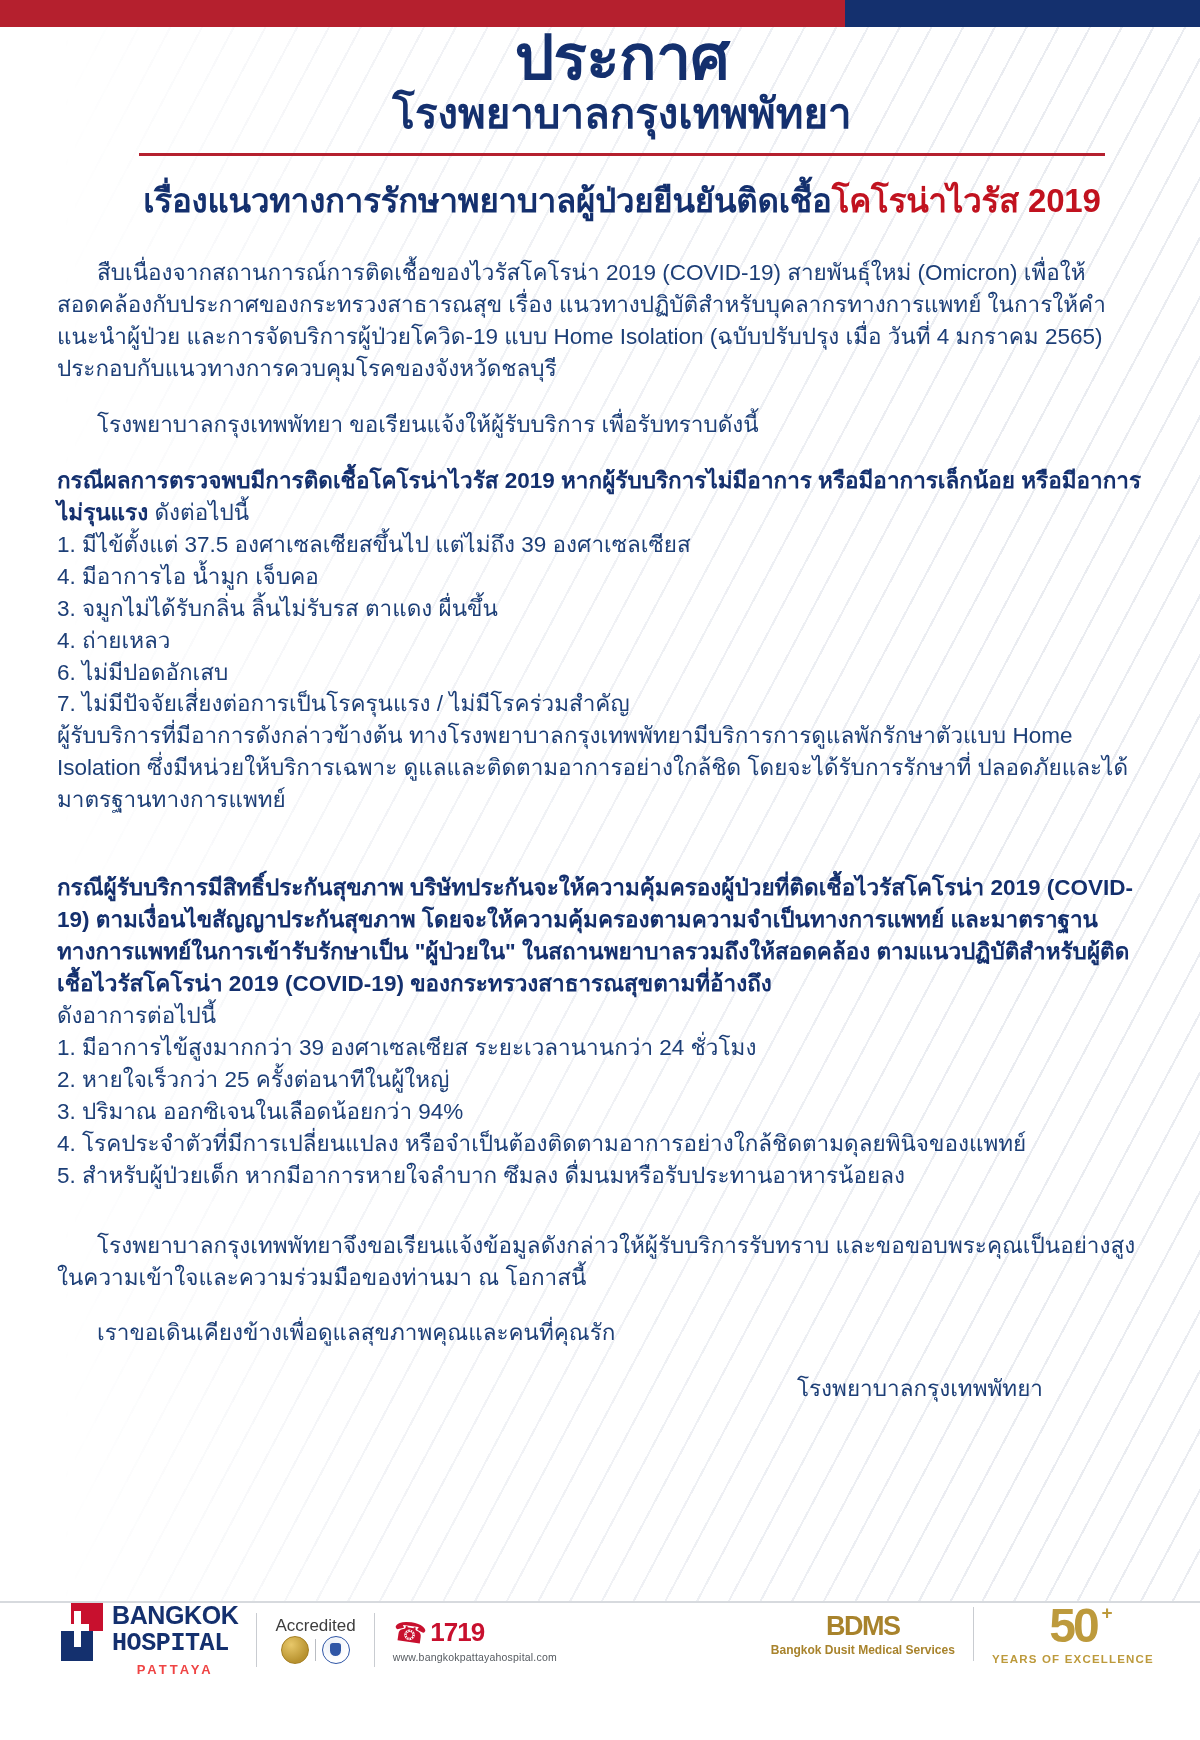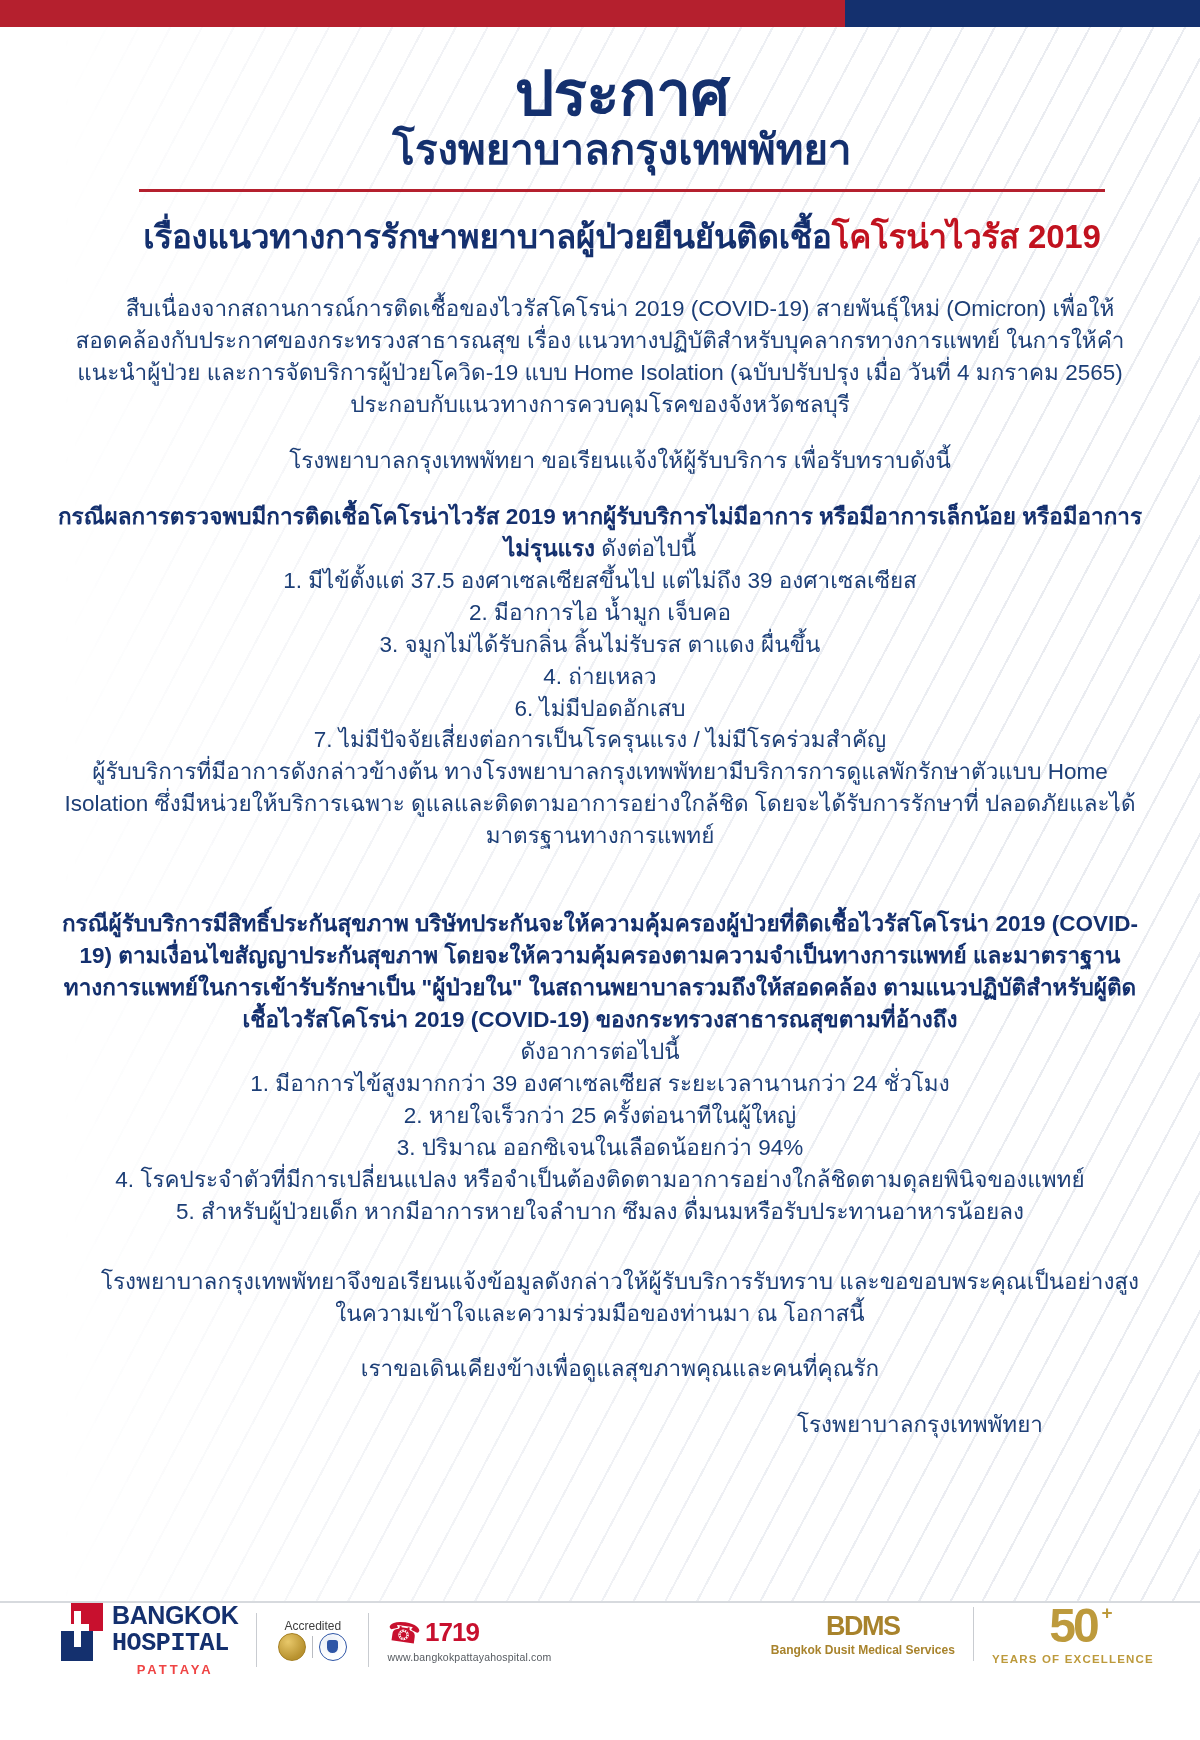--- a/index.html
+++ b/index.html
@@ -52,21 +52,20 @@
   }
 
   .page {
     position: relative;
     z-index: 2;
   }
 
   
   .header {
     text-align: center;
-    padding-top: 36px;
     margin-left: 44px;
   }
   .title-main {
     font-size: 62px;
     font-weight: bold;
     color: #14306e;
     line-height: 1.0;
     letter-spacing: -0.5px;
   }
   .title-sub {
@@ -97,21 +96,21 @@
   
   .content {
     padding: 0 57px;
     margin-top: 30px;
     font-size: 22.5px;
     line-height: 1.42;
     color: #1d3f77;
   }
   .para {
     margin: 0 0 0 0;
-    text-align: center;
+    text-align: left;
   }
   .para.indent {
     text-indent: 40px;
   }
   .gap-md { height: 24px; }
   .gap-lg { height: 38px; }
   .gap-xl { height: 56px; }
 
   .bold-head {
     font-weight: bold;
@@ -224,21 +223,21 @@
     letter-spacing: 3px;
     text-align: center;
     margin-top: 7px;
   }
 
   
   .accred {
     text-align: center;
   }
   .accred .cap {
-    font-size: 12px;
+    font-size: 17px;
     color: #3d3d3d;
     margin-bottom: 0;
   }
   .accred .seals {
     display: flex;
     align-items: center;
     justify-content: center;
   }
   .seal {
     width: 26px; height: 26px;
@@ -358,21 +357,21 @@
 
     <div class="gap-md"></div>
 
     <p class="para indent">โรงพยาบาลกรุงเทพพัทยา ขอเรียนแจ้งให้ผู้รับบริการ เพื่อรับทราบดังนี้</p>
 
     <div class="gap-md"></div>
 
     <p class="para"><span class="bold-head">กรณีผลการตรวจพบมีการติดเชื้อโคโรน่าไวรัส 2019 หากผู้รับบริการไม่มีอาการ หรือมีอาการเล็กน้อย หรือมีอาการไม่รุนแรง</span><span class="inline-normal"> ดังต่อไปนี้</span></p>
 
     <p class="para list-item">1. มีไข้ตั้งแต่ 37.5 องศาเซลเซียสขึ้นไป แต่ไม่ถึง 39 องศาเซลเซียส</p>
-    <p class="para list-item">2. มีอาการไอ น้ำมูก เจ็บคอ</p>
+    <p class="para list-item">4. มีอาการไอ น้ำมูก เจ็บคอ</p>
     <p class="para list-item">3. จมูกไม่ได้รับกลิ่น ลิ้นไม่รับรส ตาแดง ผื่นขึ้น</p>
     <p class="para list-item">4. ถ่ายเหลว</p>
     <p class="para list-item">6. ไม่มีปอดอักเสบ</p>
     <p class="para list-item">7. ไม่มีปัจจัยเสี่ยงต่อการเป็นโรครุนแรง / ไม่มีโรคร่วมสำคัญ</p>
 
     <p class="para">ผู้รับบริการที่มีอาการดังกล่าวข้างต้น ทางโรงพยาบาลกรุงเทพพัทยามีบริการการดูแลพักรักษาตัวแบบ Home Isolation ซึ่งมีหน่วยให้บริการเฉพาะ ดูแลและติดตามอาการอย่างใกล้ชิด โดยจะได้รับการรักษาที่ ปลอดภัยและได้มาตรฐานทางการแพทย์</p>
 
     <div class="gap-xl"></div>
 
     <p class="para"><span class="bold-head">กรณีผู้รับบริการมีสิทธิ์ประกันสุขภาพ บริษัทประกันจะให้ความคุ้มครองผู้ป่วยที่ติดเชื้อไวรัสโคโรน่า 2019 (COVID-19) ตามเงื่อนไขสัญญาประกันสุขภาพ โดยจะให้ความคุ้มครองตามความจำเป็นทางการแพทย์ และมาตราฐานทางการแพทย์ในการเข้ารับรักษาเป็น "ผู้ป่วยใน" ในสถานพยาบาลรวมถึงให้สอดคล้อง ตามแนวปฏิบัติสำหรับผู้ติดเชื้อไวรัสโคโรน่า 2019 (COVID-19) ของกระทรวงสาธารณสุขตามที่อ้างถึง</span></p>

